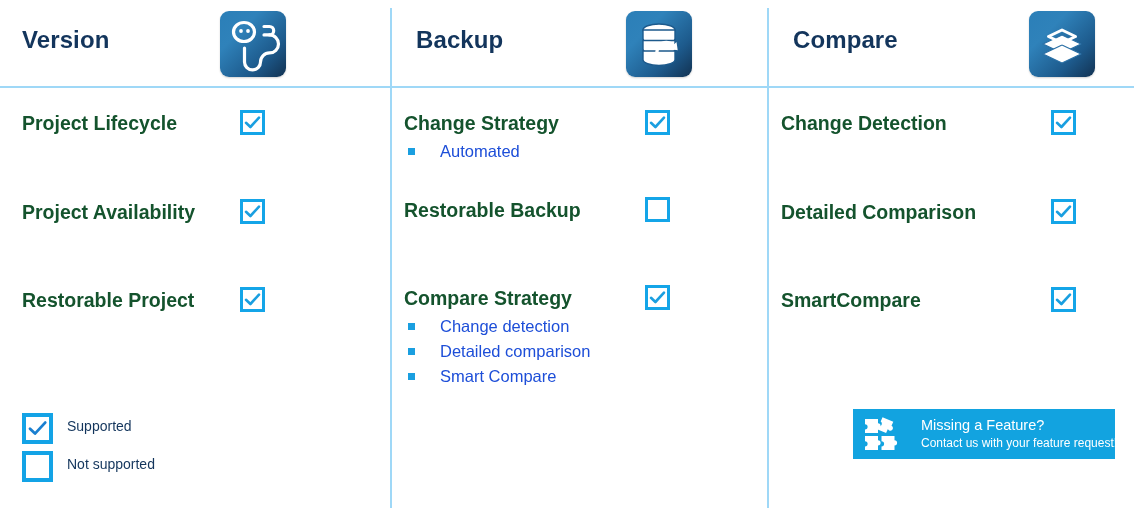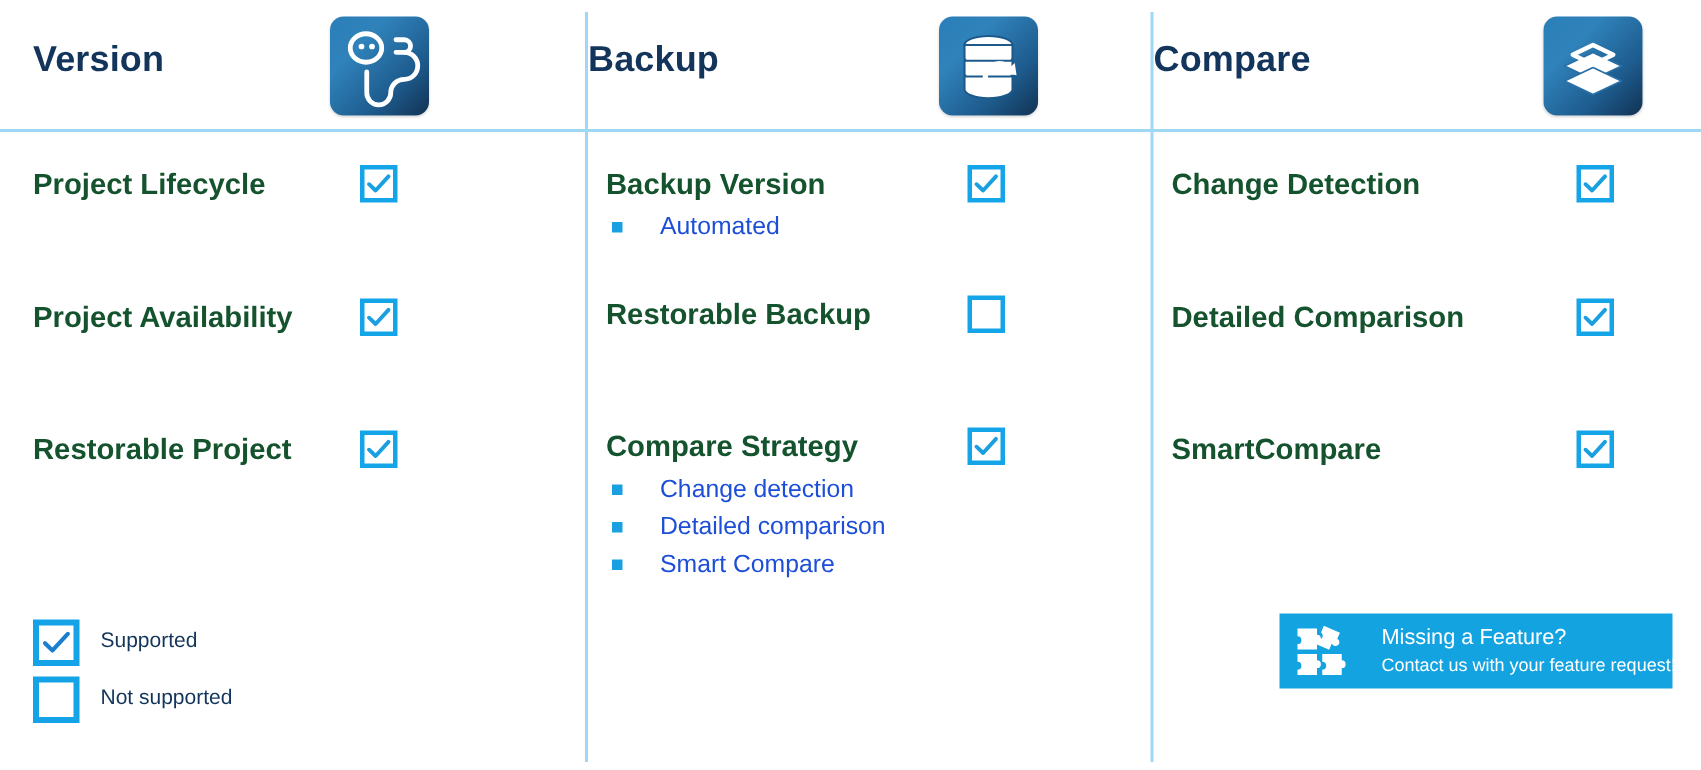--- a/index.html
+++ b/index.html
@@ -58,21 +58,21 @@
   .col-title {
     position: absolute;
     left: 22px;
     top: 26px;
     font-size: 24px;
     font-weight: bold;
     letter-spacing: .1px;
     color: #13355c;
     white-space: nowrap;
   }
-  .c2 .col-title, .c3 .col-title { left: 0; }
+  .c2 .col-title, .c3 .col-title { left: 24px; }
 
   .header-icon {
     position: absolute;
     top: 11px;
     width: 66px;
     height: 66px;
     border-radius: 9px;
     background: linear-gradient(135deg, #2b7fb8 0%, #2f82ba 30%, #1d5a8c 70%, #123252 100%);
     box-shadow: 0 1px 2px rgba(0,0,0,.18);
   }
@@ -296,21 +296,21 @@
           <g fill="none" stroke="#ffffff" stroke-width="3.4" stroke-linecap="round">
             <path d="M49 37 a9.5 9.5 0 1 0 -4.5 12.5"></path>
           </g>
           <path d="M50.5 31 l1.2 8.2 l-8.2 -1.5 Z" fill="#ffffff"></path>
         </svg>
       </div>
     </div>
     <div class="rows">
 
       <div class="feature-row" style="top:25px">
-        <div class="feature-label">Backup Version</div>
+        <div class="feature-label">Change Strategy</div>
         <div class="checkbox" style="left:253px">
           <svg viewBox="0 0 19 19">
               <path d="M3 9.8 L7.4 14 L16 4.6" fill="none" stroke="#1a9fe0" stroke-width="2.6" stroke-linecap="round" stroke-linejoin="round"></path>
             </svg>
         </div>
         <ul class="sublist">
           <li><span class="bullet-sq"></span><span>Automated</span></li>
         </ul>
       </div>
 

